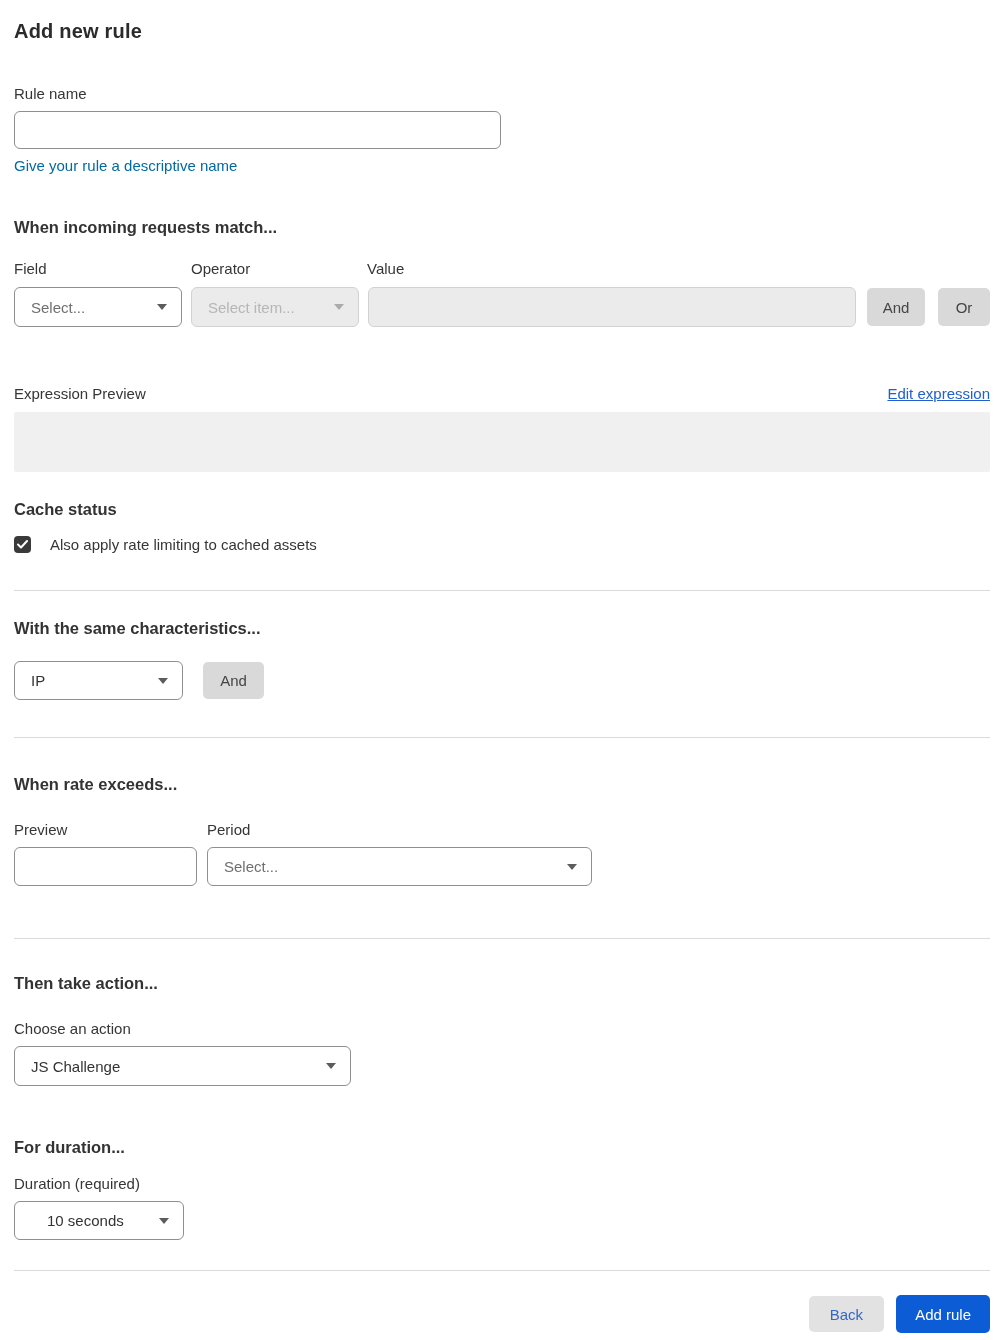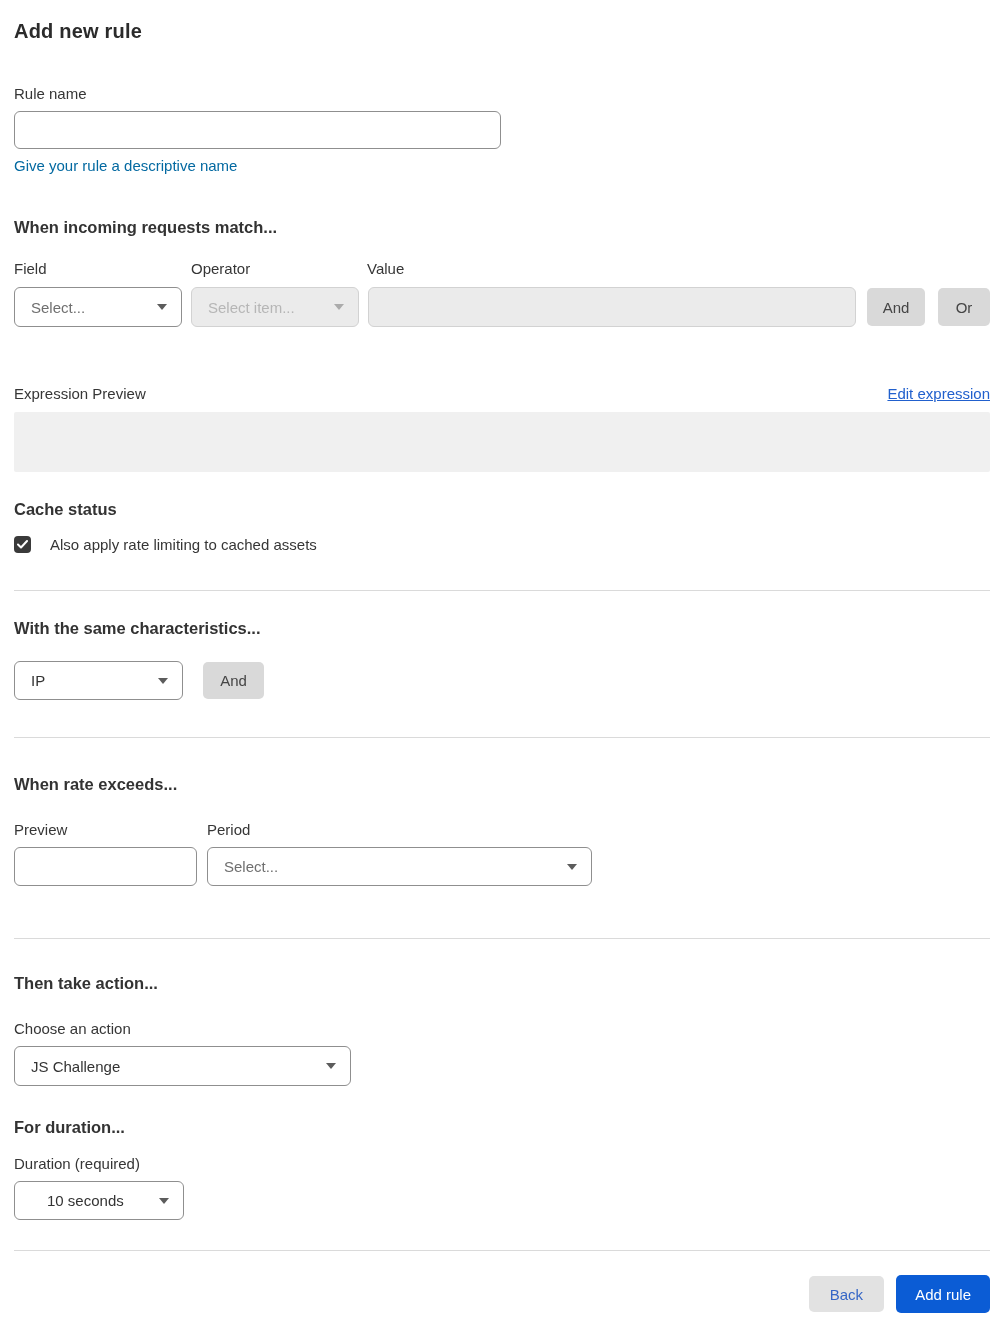--- a/index.html
+++ b/index.html
@@ -107,21 +107,21 @@
   .mt-cache { margin-top: 28px; }
   .mt-cache-cb { margin-top: 17px; }
   .mt-div1 { margin-top: 37px; }
   .mt-char { margin-top: 28px; }
   .mt-char-cb { margin-top: 23px; }
   .mt-div2 { margin-top: 37px; }
   .mt-rate { margin-top: 37px; }
   .mt-div3 { margin-top: 52px; }
   .mt-action { margin-top: 35px; }
   .mt-choose { margin-top: 27px; }
-  .mt-duration { margin-top: 32px; }
+  .mt-duration { margin-top: 52px; }
   .mt-durlabel { margin-top: 18px; }
   .mt-div4 { margin-top: 30px; }
 </style>
 </head>
 <body>
 
 <div class="page">
 
   <div class="page-title">Add new rule</div>
 

